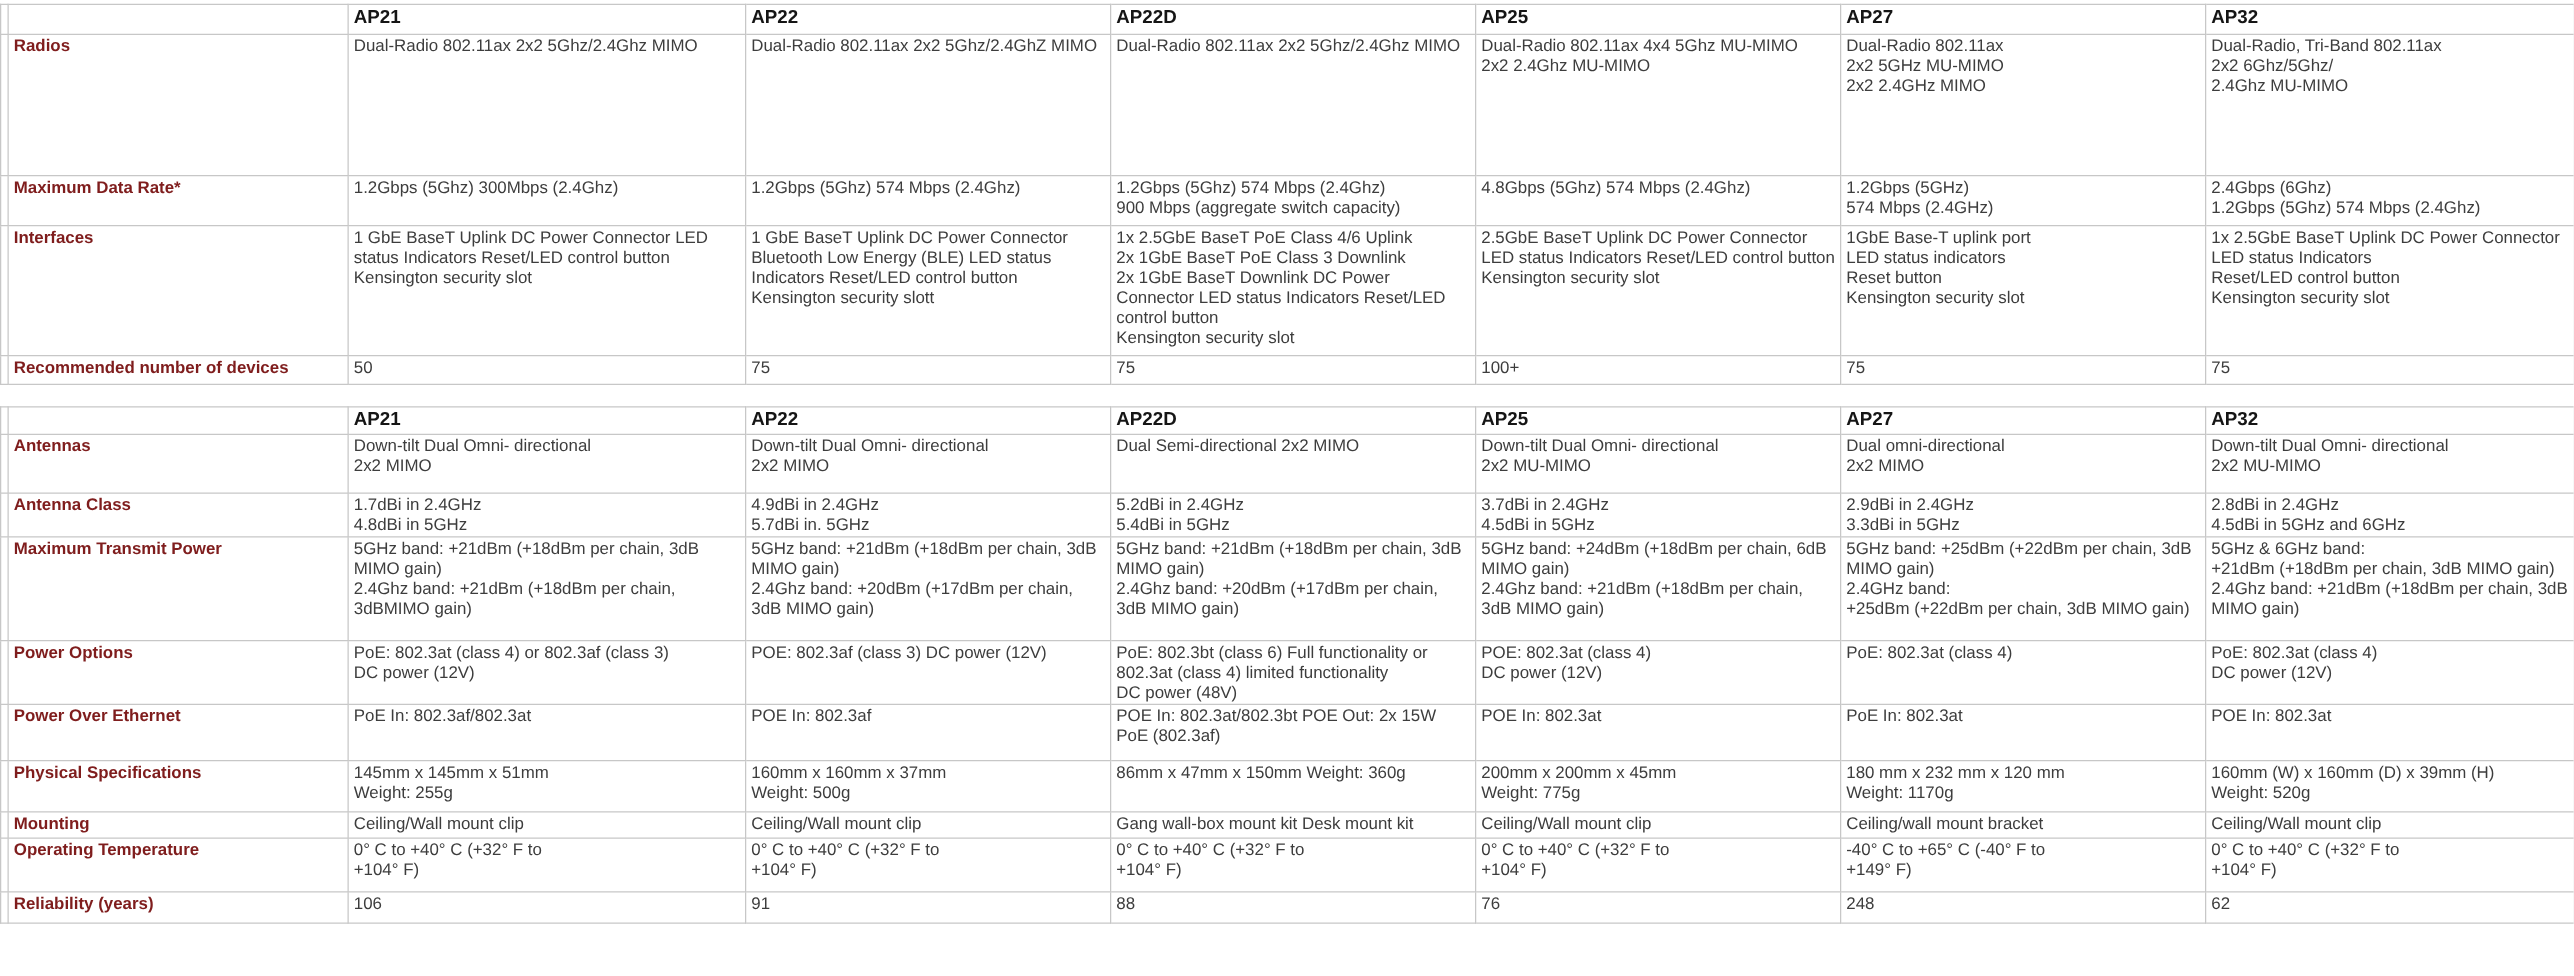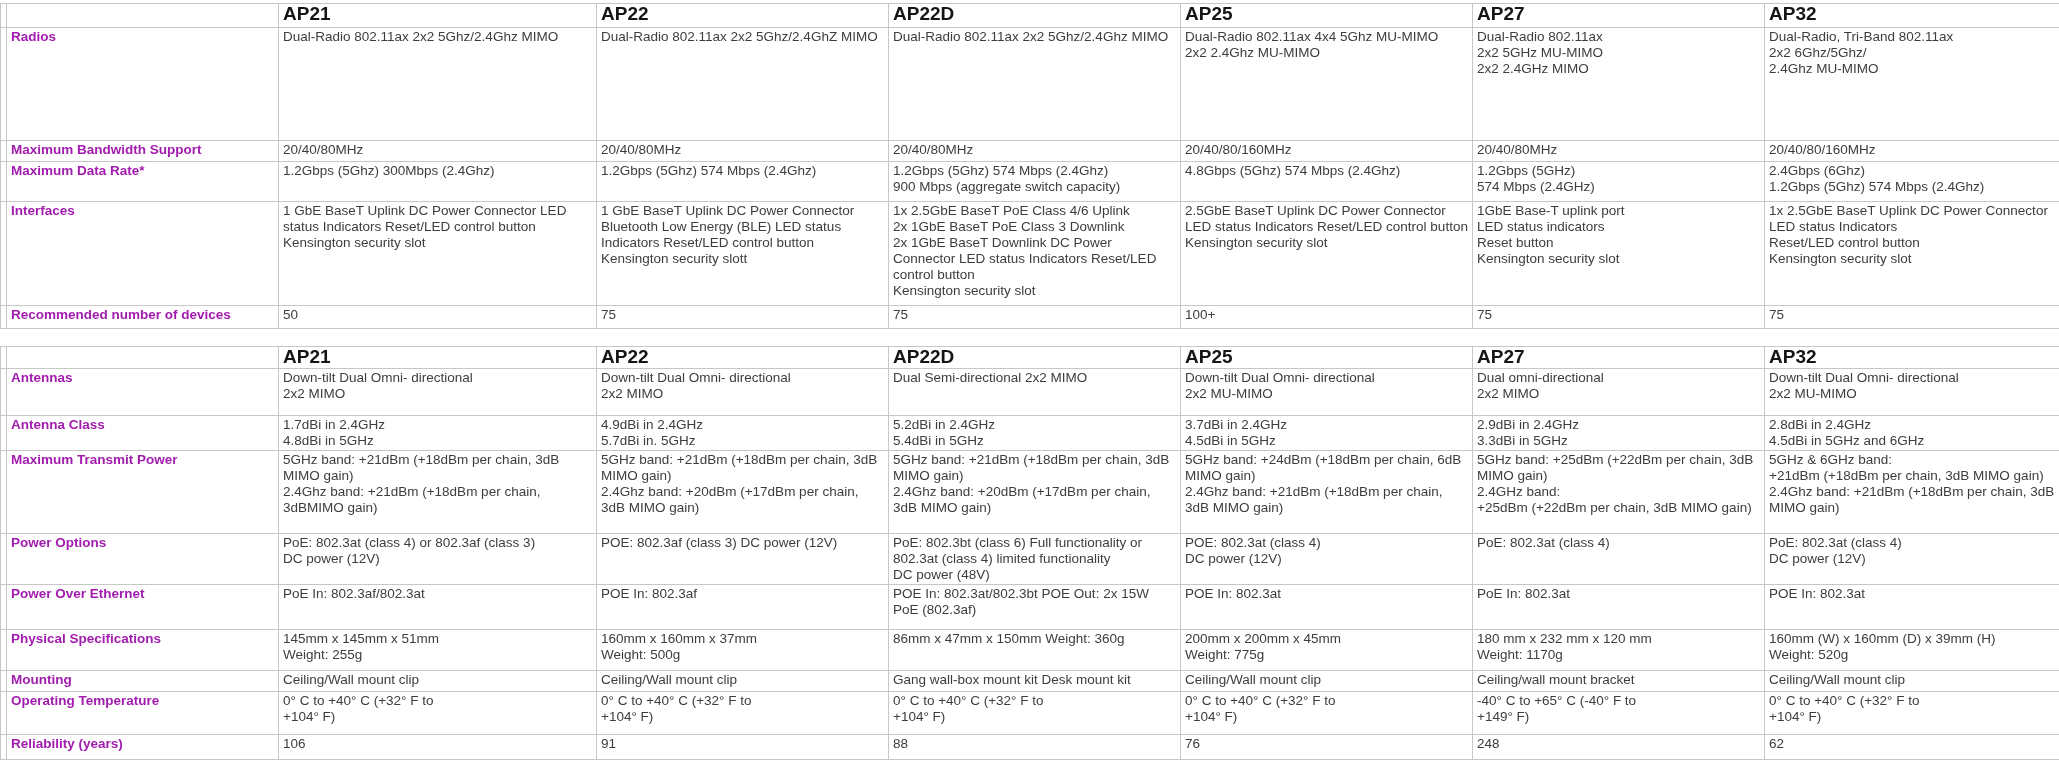--- a/index.html
+++ b/index.html
@@ -3,22 +3,22 @@
 <meta charset="utf-8">
 <style>
   html,body{margin:0;padding:0;background:#fff;}
   .page{width:2059px;height:781px;overflow:hidden;background:#fff;
         font-family:"Liberation Sans",sans-serif;position:relative;}
   table{border-collapse:collapse;table-layout:fixed;width:2059px;}
   td{border:1px solid #c7c7c7;vertical-align:top;padding:1px 4px;
      font-size:13.5px;line-height:16px;color:#3d3d3d;
      white-space:pre-line;overflow:hidden;word-wrap:break-word;background:#fff;}
   td.sliver{padding:0;}
-  td.lbl{font-weight:bold;color:#a21caf;white-space:normal;}
-  tr.hdr td{font-weight:bold;color:#151515;font-size:19px;padding-top:2px;margin-top:32px;}
+  td.lbl{font-weight:bold;color:#7f1d1d;white-space:normal;}
+  tr.hdr td{font-weight:bold;color:#151515;font-size:15px;padding-top:2px;margin-top:32px;}
   td.clip{white-space:nowrap;}
   .t1{margin-top:3px;}
   .t2{margin-top:17px;}
   .rh21{height:21px}.rh22{height:22px}.rh23{height:23px}.rh24{height:24px}
   .rh25{height:25px}.rh34{height:34px}.rh35{height:45px}.rh38{height:38px}
   .rh40{height:40px}.rh41{height:41px}.rh43{height:43px}.rh47{height:47px}
   .rh83{height:83px}.rh104{height:104px}.rh113{height:113px}
 </style>
 </head>
 <body>
@@ -54,30 +54,20 @@
       <td class="clip">Dual-Radio 802.11ax 2x2 5Ghz/2.4GhZ MIMO</td>
       <td>Dual-Radio 802.11ax 2x2 5Ghz/2.4Ghz MIMO</td>
       <td>Dual-Radio 802.11ax 4x4 5Ghz MU-MIMO
 2x2 2.4Ghz MU-MIMO</td>
       <td>Dual-Radio 802.11ax
 2x2 5GHz MU-MIMO
 2x2 2.4GHz MIMO</td>
       <td>Dual-Radio, Tri-Band 802.11ax
 2x2 6Ghz/5Ghz/
 2.4Ghz MU-MIMO</td>
-    </tr>
-    <tr class="rh21">
-      <td class="sliver"></td>
-      <td class="lbl">Maximum Bandwidth Support</td>
-      <td>20/40/80MHz</td>
-      <td>20/40/80MHz</td>
-      <td>20/40/80MHz</td>
-      <td>20/40/80/160MHz</td>
-      <td>20/40/80MHz</td>
-      <td>20/40/80/160MHz</td>
     </tr>
     <tr class="rh40">
       <td class="sliver"></td>
       <td class="lbl">Maximum Data Rate*</td>
       <td>1.2Gbps (5Ghz) 300Mbps (2.4Ghz)</td>
       <td>1.2Gbps (5Ghz) 574 Mbps (2.4Ghz)</td>
       <td>1.2Gbps (5Ghz) 574 Mbps (2.4Ghz)
 900 Mbps (aggregate switch capacity)</td>
       <td>4.8Gbps (5Ghz) 574 Mbps (2.4Ghz)</td>
       <td>1.2Gbps (5GHz)

